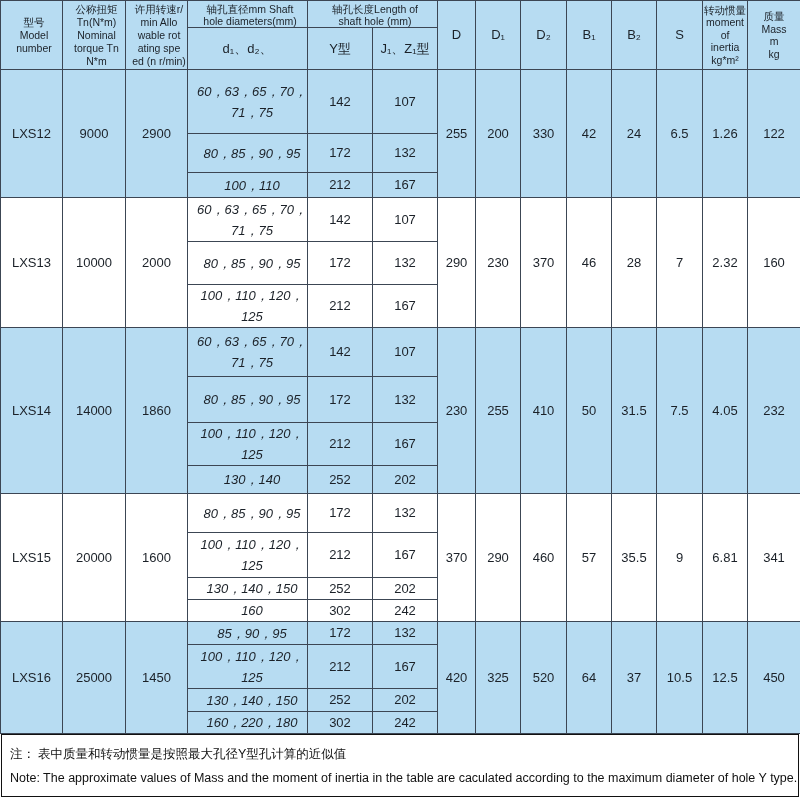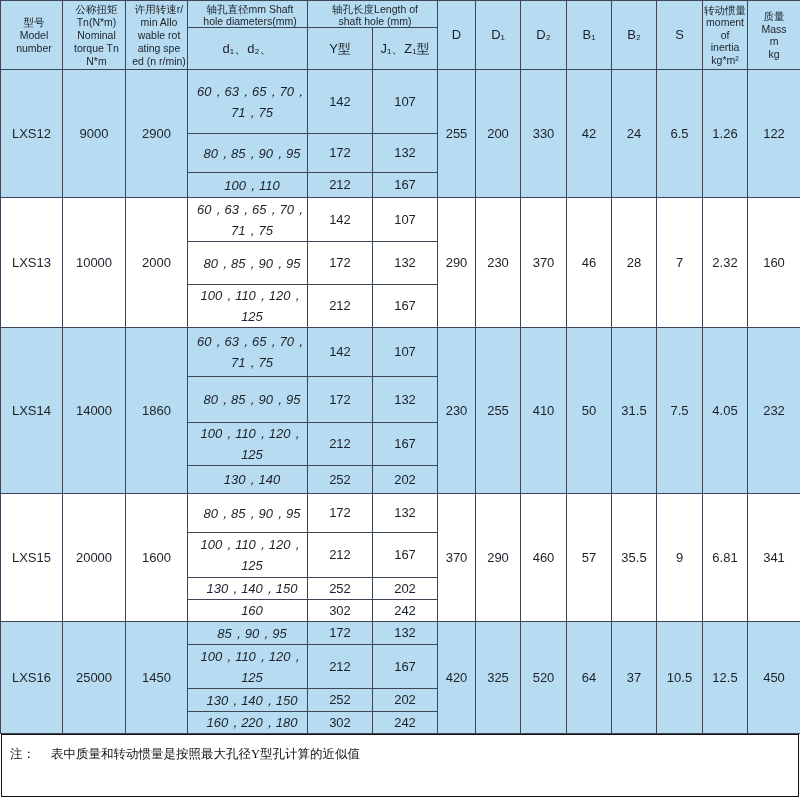--- a/index.html
+++ b/index.html
@@ -71,21 +71,21 @@
     background: #ffffff;
     height: 63px;
     padding: 7px 8px 0 8px;
     color: #111;
   }
   .note-line {
     font-size: 12.5px;
     line-height: 24px;
     white-space: nowrap;
   }
-  .note-gap { margin-left: 16px; font-family: Liberation Serif, serif; }
+  .note-gap { margin-left: 3px; }
 </style>
 </head>
 <body>
 
 <div class="page">
 
   <table class="spec-table">
     <colgroup>
       <col style="width:62px">
         <col style="width:63px">
@@ -296,15 +296,16 @@
           <td>302</td>
           <td>242</td>
         </tr>
       </tbody>
   </table>
 
   <div class="notes">
     <div class="note-line">
       <span>注：</span><span class="note-gap">表中质量和转动惯量是按照最大孔径Y型孔计算的近似值</span>
     </div>
+    <div class="note-line">Note: The approximate values of Mass and the moment of inertia in the table are caculated according to the maximum diameter of hole Y type.</div>
   </div>
 
 </div>
 
 </body></html>

